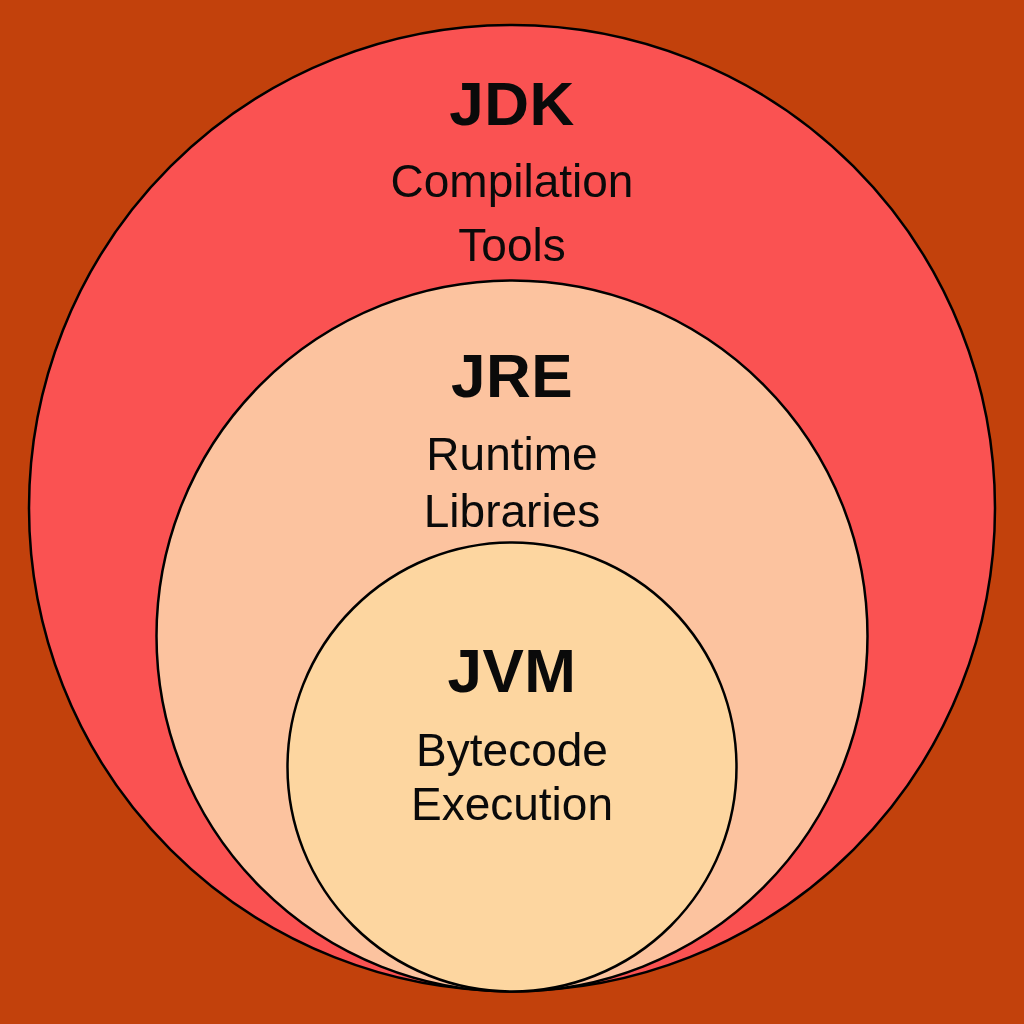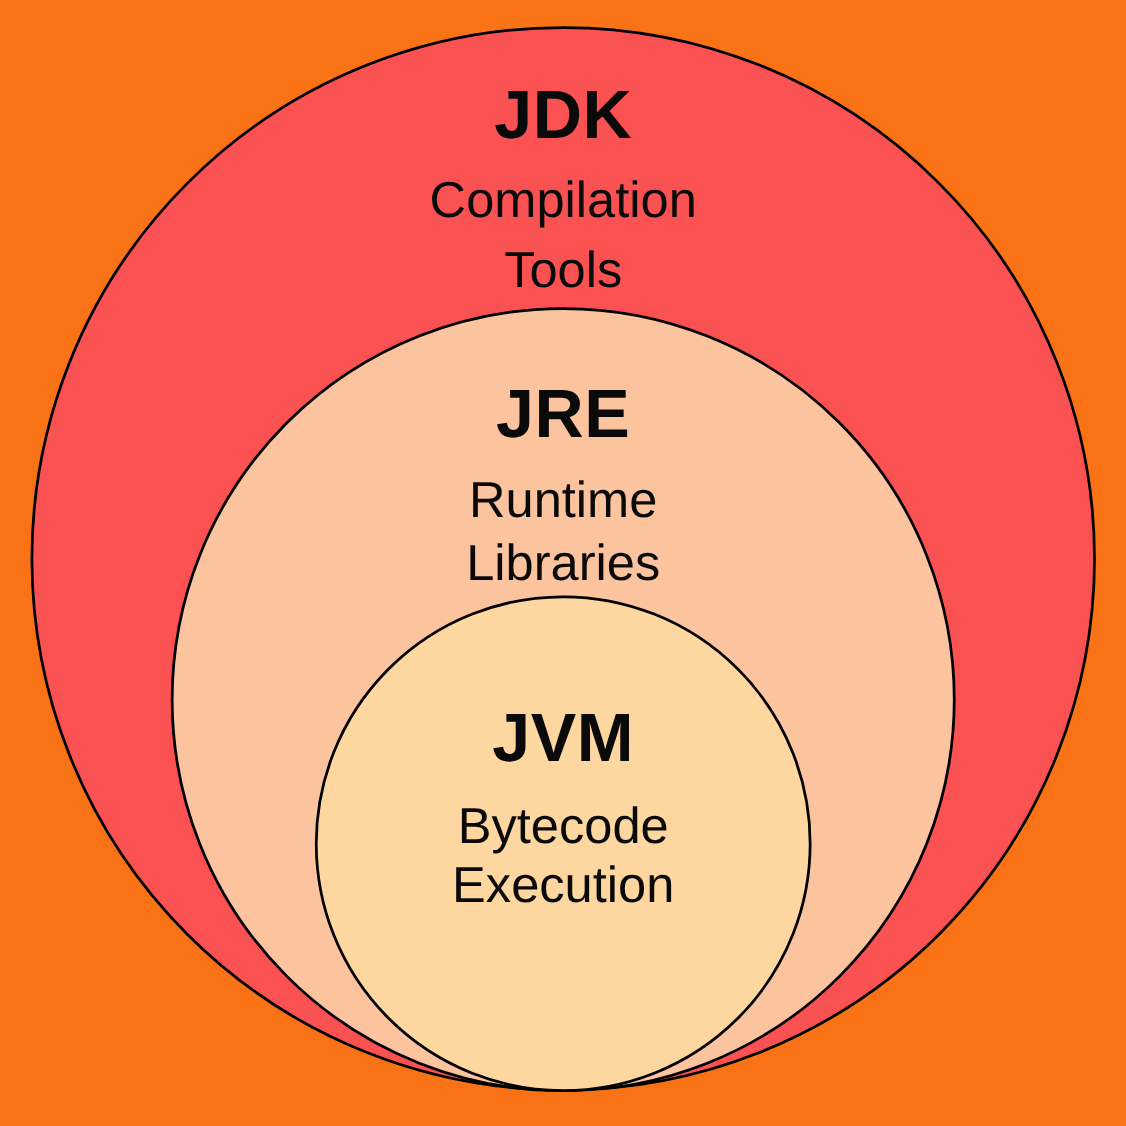--- a/index.html
+++ b/index.html
@@ -6,21 +6,21 @@
     margin: 0;
     padding: 0;
     width: 1024px;
     height: 1024px;
     background: #ffffff;
     overflow: hidden;
   }
   .canvas {
     width: 1024px;
     height: 1024px;
-    background: #f97316;
+    background: #c2410c;
   }
   svg { display: block; }
   .ring {
     stroke: #000000;
     stroke-width: 2.5;
   }
   .ring-title {
     font-family: "Liberation Sans", "DejaVu Sans", sans-serif;
     font-size: 62px;
     font-weight: 700;

